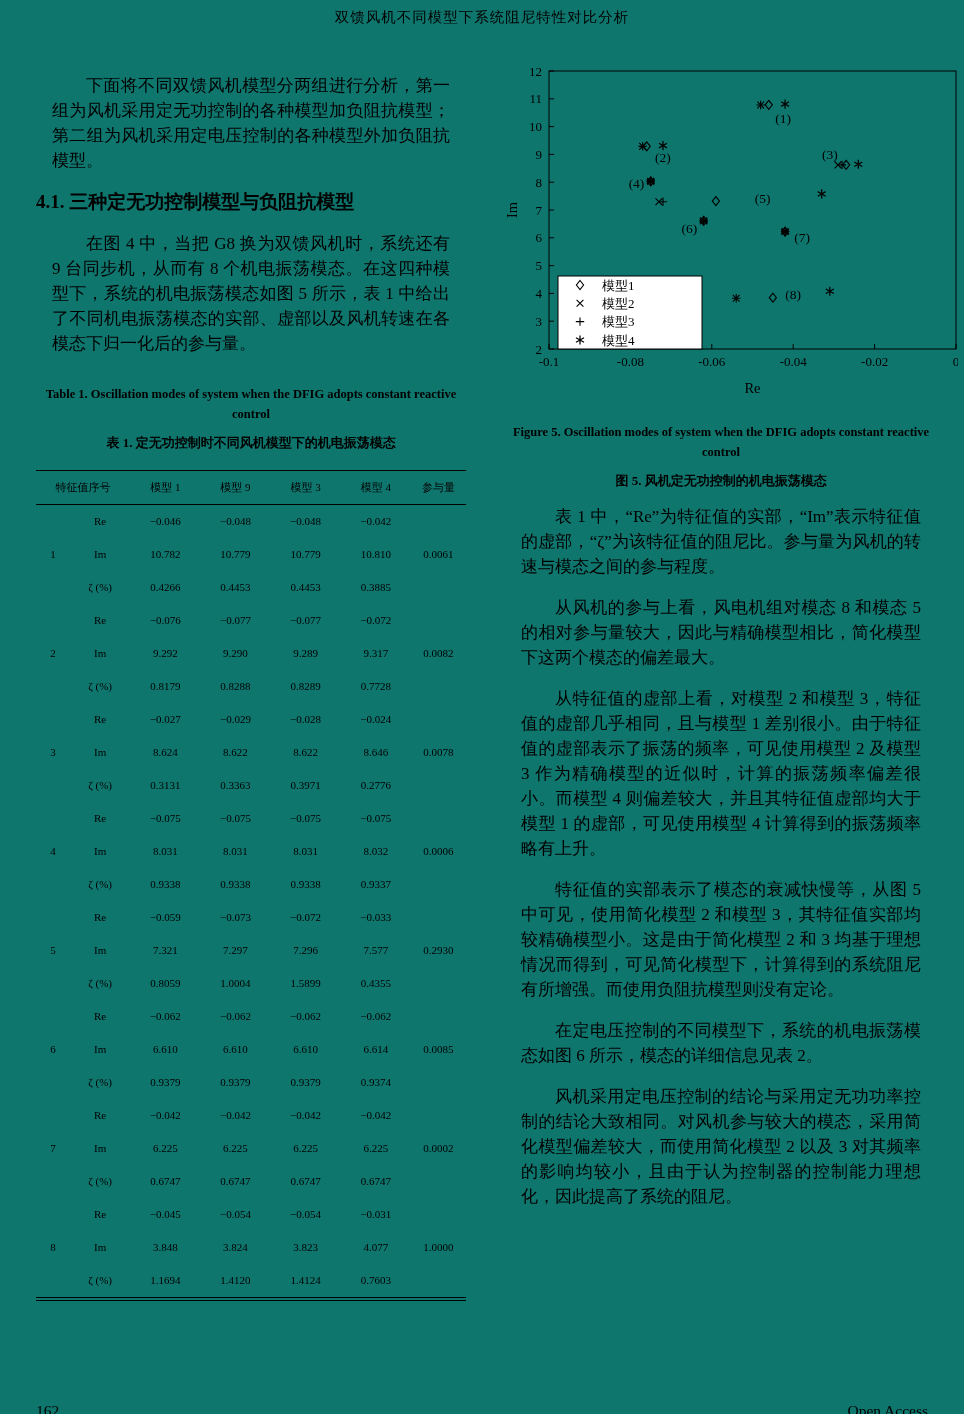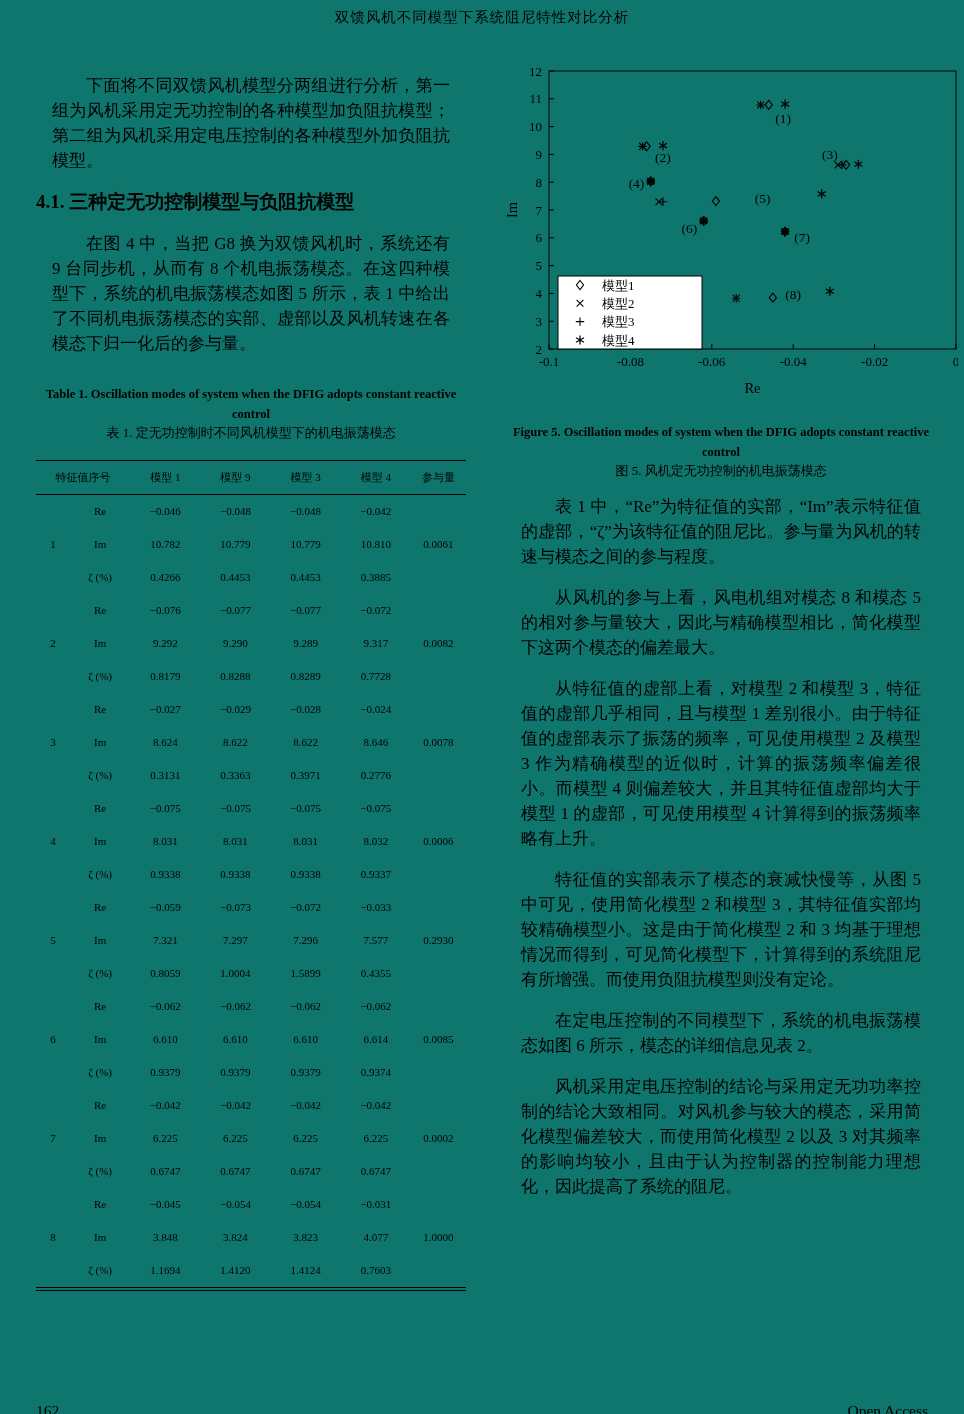--- a/index.html
+++ b/index.html
@@ -11,21 +11,21 @@
     position:absolute; top:8px; left:0; width:964px; text-align:center;
     font-size:14.5px; letter-spacing:1px;
   }
   .col-left  { position:absolute; left:36px;  top:57px; width:430px; }
   .col-right { position:absolute; left:505px; top:59px; width:432px; }
   .para { font-size:17px; line-height:25px; text-align:justify; text-indent:2em; margin:16px; }
   .sec-heading { font-size:19px; font-weight:bold; margin:16px 0 12px 0; }
   .caption-block { margin-top:28px; }
   .fig-cap { margin-top:4px; }
   .cap-en { font-size:12.5px; line-height:20px; font-weight:bold; text-align:center;margin-top:23px; }
-  .cap-zh { font-size:13px; font-weight:normal; text-align:center; margin-top:0; }
+  .cap-zh { font-size:13px; font-weight:bold; text-align:center; margin-top:10px; }
   .modes-table {
     width:100%; border-collapse:collapse; table-layout:fixed;
     margin-top:18px; font-size:11px;
     border-top:1.2px solid #000; border-bottom:4px double #000;
   }
   .modes-table thead tr { border-bottom:1px solid #000; }
   .modes-table th, .modes-table td {
     font-weight:normal; text-align:center; padding:9px 2px; line-height:15px;
     white-space:nowrap; overflow:hidden;
   }

